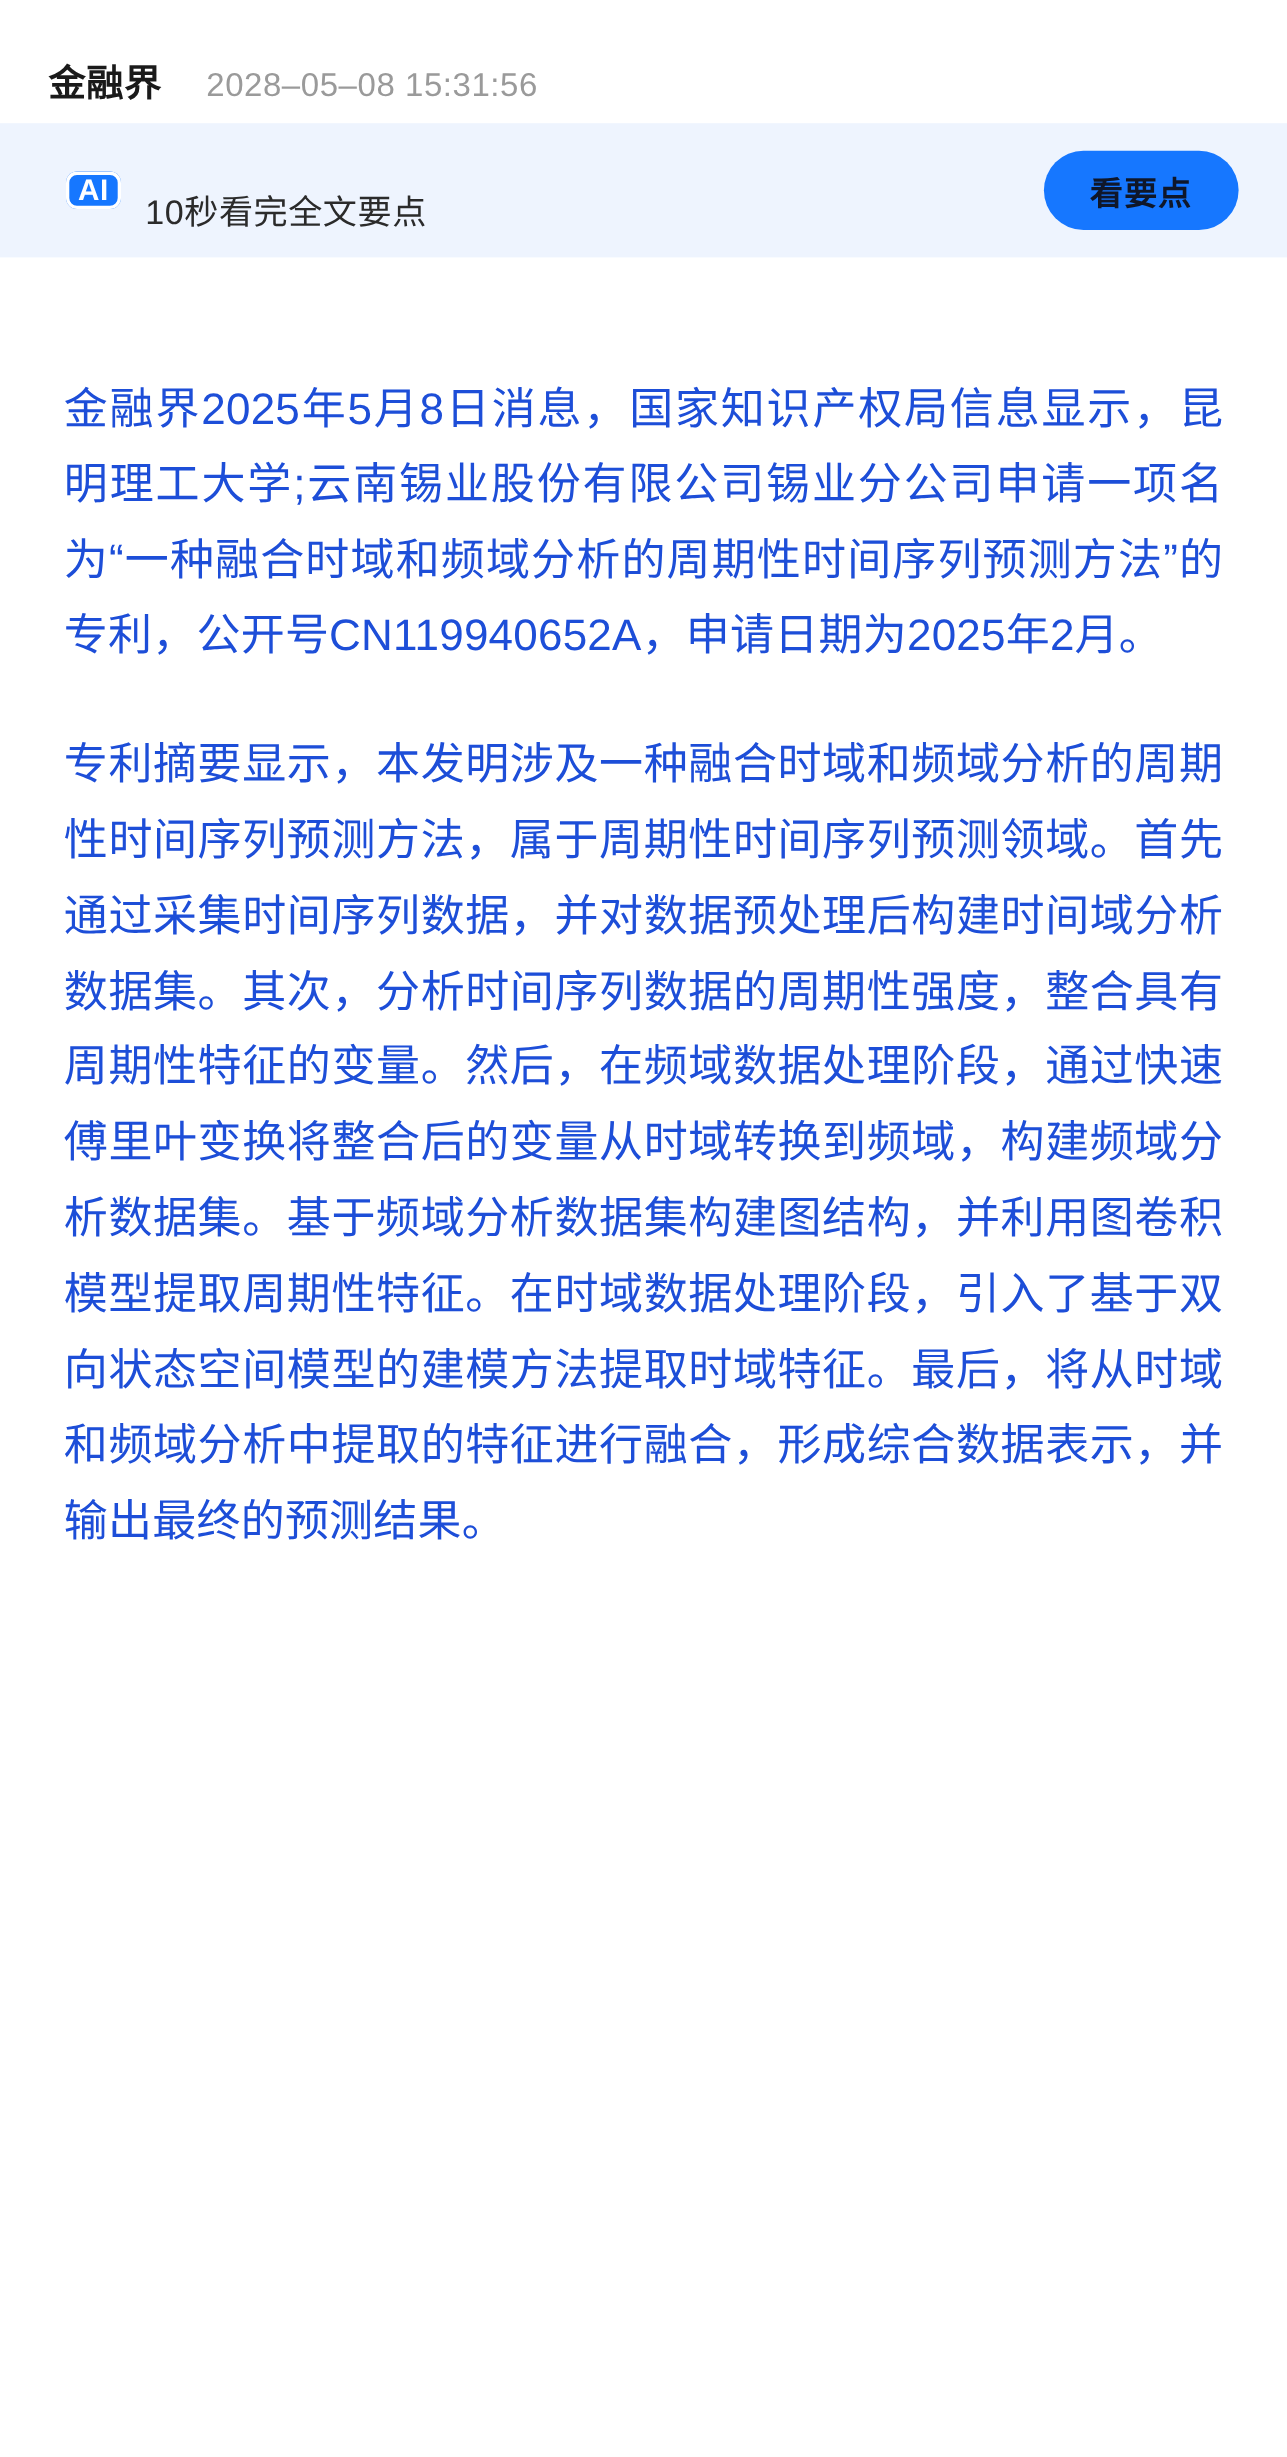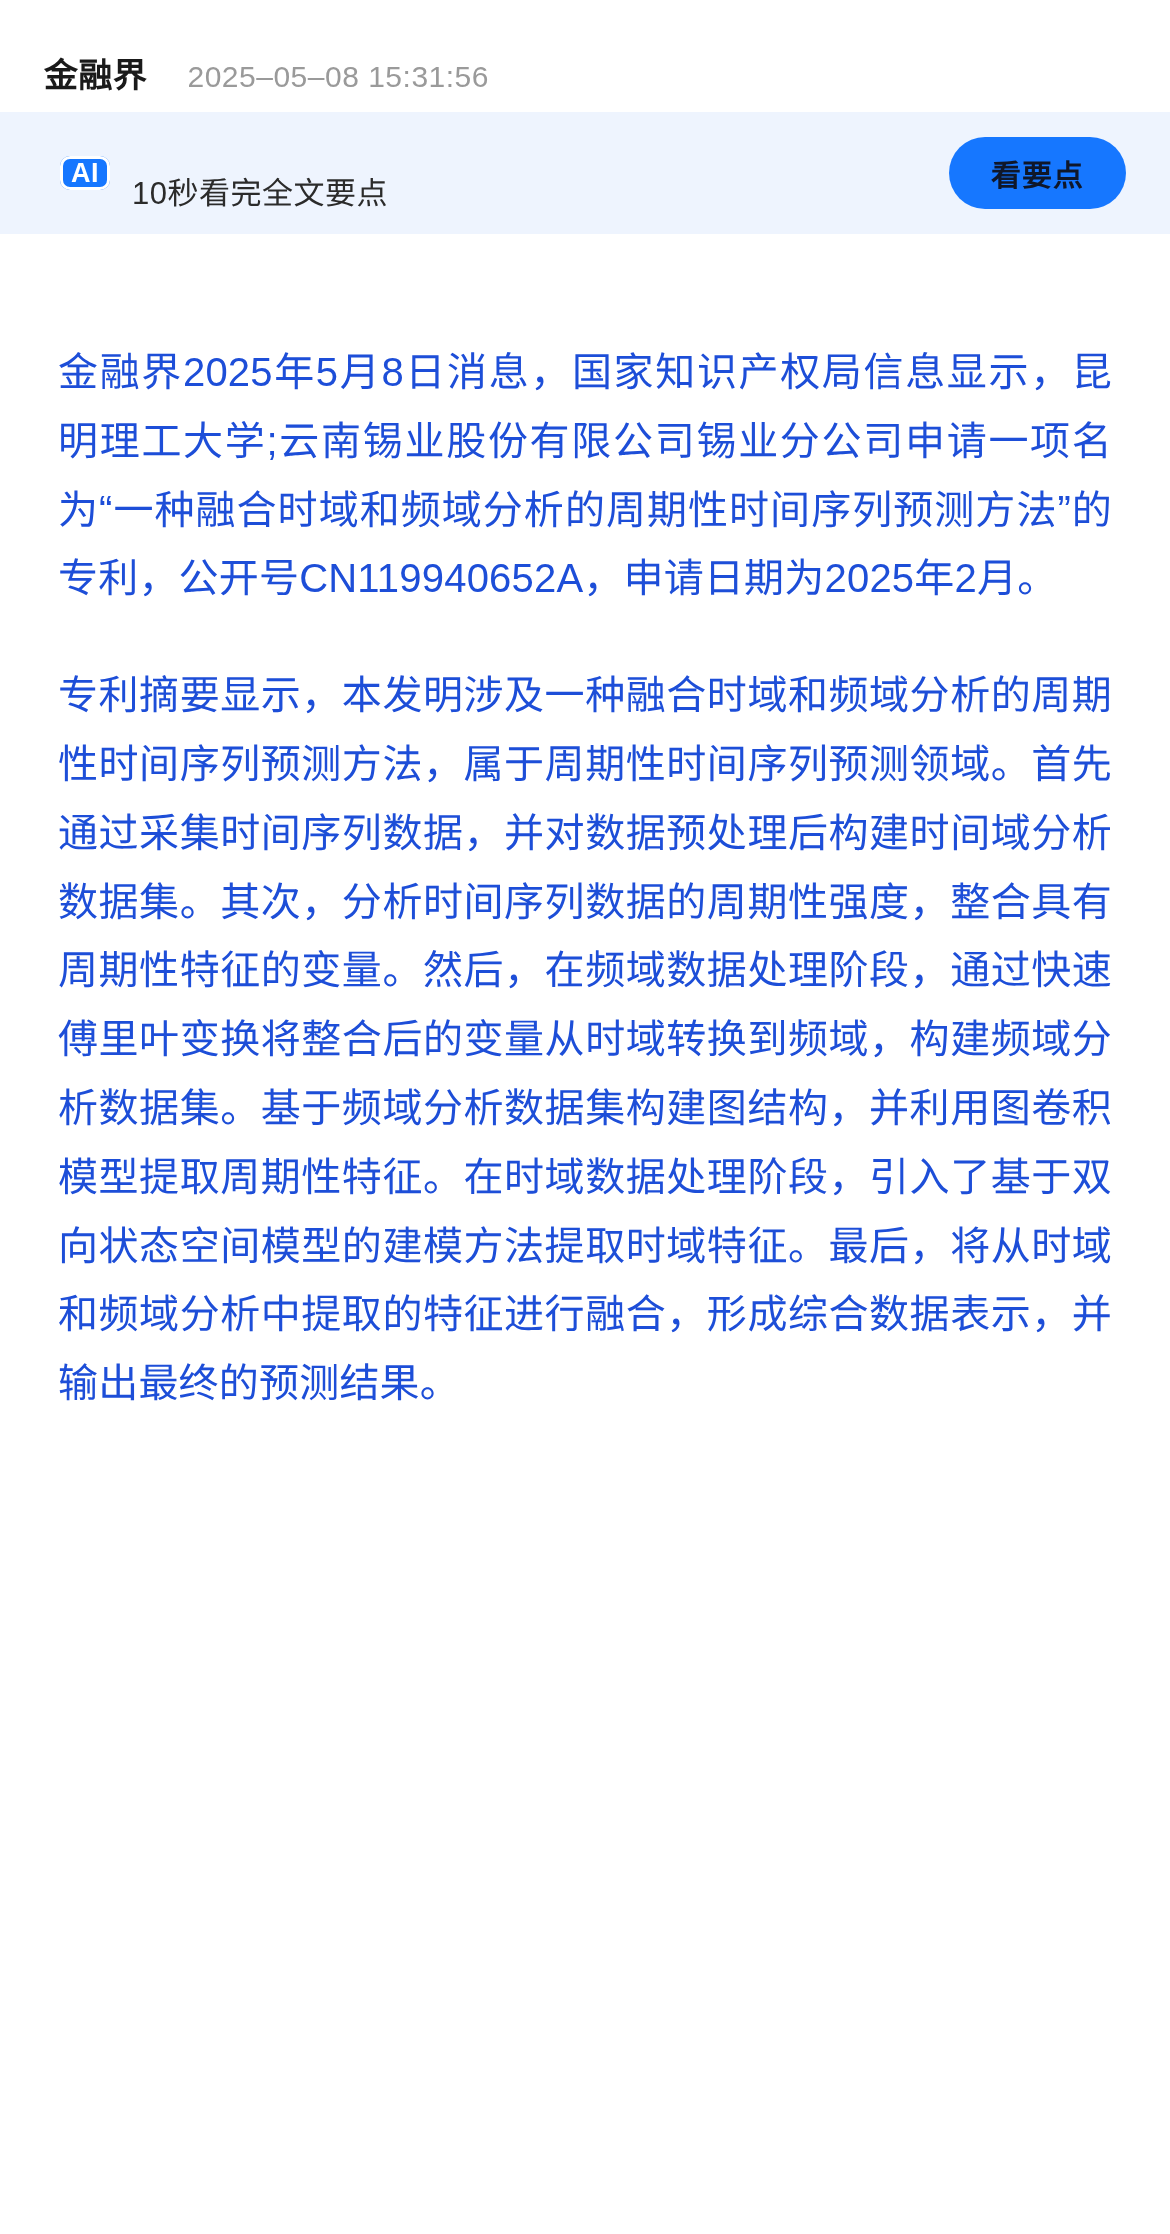--- a/index.html
+++ b/index.html
@@ -111,21 +111,21 @@
     margin-bottom: 0;
   }
 </style>
 </head>
 <body>
 
 <div class="page">
 
   <div class="header">
     <span class="source-name">金融界</span>
-    <span class="timestamp">2025–05–08 15:31:56</span>
+    <span class="timestamp">2028–05–08 15:31:56</span>
   </div>
 
   <div class="ai-bar">
     <div class="ai-badge">AI</div>
     <div class="ai-text">10秒看完全文要点</div>
     <button class="ai-button">看要点</button>
   </div>
 
   <div class="article">
     <p>金融界2025年5月8日消息，国家知识产权局信息显示，昆明理工大学;云南锡业股份有限公司锡业分公司申请一项名为“一种融合时域和频域分析的周期性时间序列预测方法”的专利，公开号CN119940652A，申请日期为2025年2月。</p>

